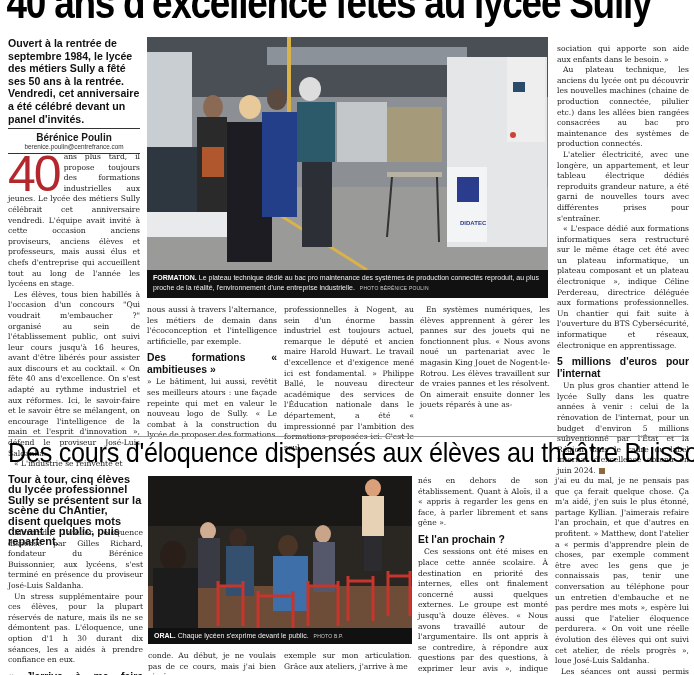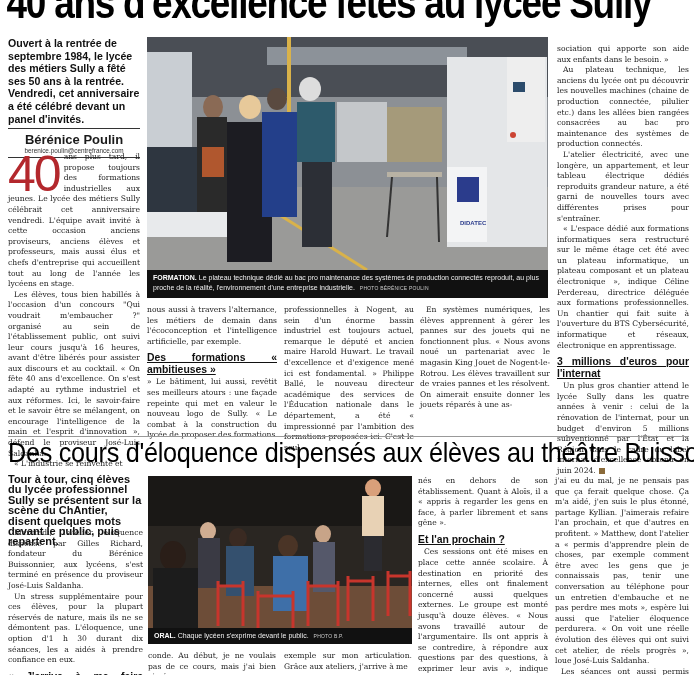--- a/index.html
+++ b/index.html
@@ -10,35 +10,35 @@
     left: 0; top: -22px; width: 694px; height: 50px;
     font-family: "Liberation Sans", sans-serif; font-weight: bold;
     font-size: 45px; line-height: 50px; letter-spacing: -1.5px; color: #000;
     white-space: nowrap; padding-left: 8px; transform: scaleX(0.82); transform-origin: left top;
   }
   .chapo {
     font-family: "Liberation Sans", sans-serif; font-weight: bold;
     font-size: 10.6px; line-height: 12.6px; color: #111;
   }
   .byline-rule { height: 1px; background: #333; }
-  .byline-name { font-family: "Liberation Sans", sans-serif; font-weight: bold; font-size: 13px; text-align: center; }
+  .byline-name { font-family: "Liberation Sans", sans-serif; font-weight: bold; font-size: 10px; text-align: center; }
   .byline-mail { font-family: "Liberation Sans", sans-serif; font-size: 6.4px; text-align: center; color: #333; }
   .body {
     font-family: "DejaVu Serif", serif; font-size: 7.6px; line-height: 10.6px;
     text-align: justify; color: #222; hyphens: manual;
   }
   .body p { text-indent: 6px; }
   .body p.noindent { text-indent: 0; }
   .dropcap {
     float: left; font-family: "Liberation Sans", sans-serif; font-weight: normal;
     color: #b3282d; font-size: 50px; line-height: 40px; margin: 2px 4px 0 0; letter-spacing: -2px;
   }
   .subhead {
     font-family: "Liberation Sans", sans-serif; font-weight: bold; font-size: 10.4px;
-    line-height: 11.5px; color: #111; margin: 5px 0 2px 0; text-decoration: underline;
+    line-height: 11.5px; color: #111; margin: 5px 0 2px 0;
   }
   .photo { overflow: hidden; background: #3a3d42; }
   .caption {
     background: #111; color: #eee; font-family: "Liberation Sans", sans-serif;
     font-size: 7px; line-height: 10px; padding: 3px 6px;
   }
   .caption b { color: #fff; font-weight: bold; }
   .caption .credit { font-size: 5px; letter-spacing: 0.2px; margin-left: 3px; color: #ccc; }
   .endmark { display: inline-block; width: 6px; height: 6px; background: #8a6a3a; margin-left: 3px; vertical-align: middle; }
   .sep { height: 1px; background: #999; }
@@ -122,21 +122,21 @@
 
 <div class="abs body" style="left:420px; top:305px; width:130px;">
   <p>En systèmes numériques, les élèves apprennent à gérer les pannes sur des jouets qui ne fonctionnent plus. « Nous avons noué un partenariat avec le magasin King Jouet de Nogent-le-Rotrou. Les élèves travaillent sur de vraies pannes et les résolvent. On aimerait ensuite donner les jouets réparés à une as-</p>
 </div>
 
 <div class="abs body" style="left:557px; top:44px; width:132px;">
   <p class="noindent">sociation qui apporte son aide aux enfants dans le besoin. »</p>
   <p>Au plateau technique, les anciens du lycée ont pu découvrir les nouvelles machines (chaine de production connectée, pilulier etc.) dans les allées bien rangées consacrées au bac pro maintenance des systèmes de production connectés.</p>
   <p>L'atelier électricité, avec une longère, un appartement, et leur tableau électrique dédiés reproduits grandeur nature, a été garni de nouvelles tours avec différentes prises pour s'entraîner.</p>
   <p>« L'espace dédié aux formations informatiques sera restructuré sur le même étage cet été avec un plateau informatique, un plateau composant et un plateau électronique », indique Céline Perdereau, directrice déléguée aux formations professionnelles. Un chantier qui fait suite à l'ouverture du BTS Cybersécurité, informatique et réseaux, électronique en apprentissage.</p>
-  <div class="subhead">3 millions d'euros pour l'internat</div>
+  <div class="subhead">5 millions d'euros pour l'internat</div>
   <p><span>Un plus gros chantier attend le lycée Sully dans les quatre années à venir : celui de la rénovation de l'internat, pour un budget d'environ 5 millions subventionné par l'État et la Région dans le cadre du label internat d'excellence obtenu en juin 2024.</span><span class="endmark"></span></p>
 </div>
 
 <div class="abs sep" style="left:8px; top:436px; width:681px;"></div>
 
 <div class="abs headline2" style="left:8px; top:436px; width:694px;">Des cours d'éloquence dispensés aux élèves au théâtre Buissonnier</div>
 
 <div class="abs chapo" style="left:8px; top:474px; width:135px; font-size:11px; line-height:10.4px;">Tour à tour, cinq élèves du lycée professionnel Sully se présentent sur la scène du ChAntier, disent quelques mots devant le public, puis repartent.</div>
 
 <div class="abs body" style="left:8px; top:528px; width:135px;">

